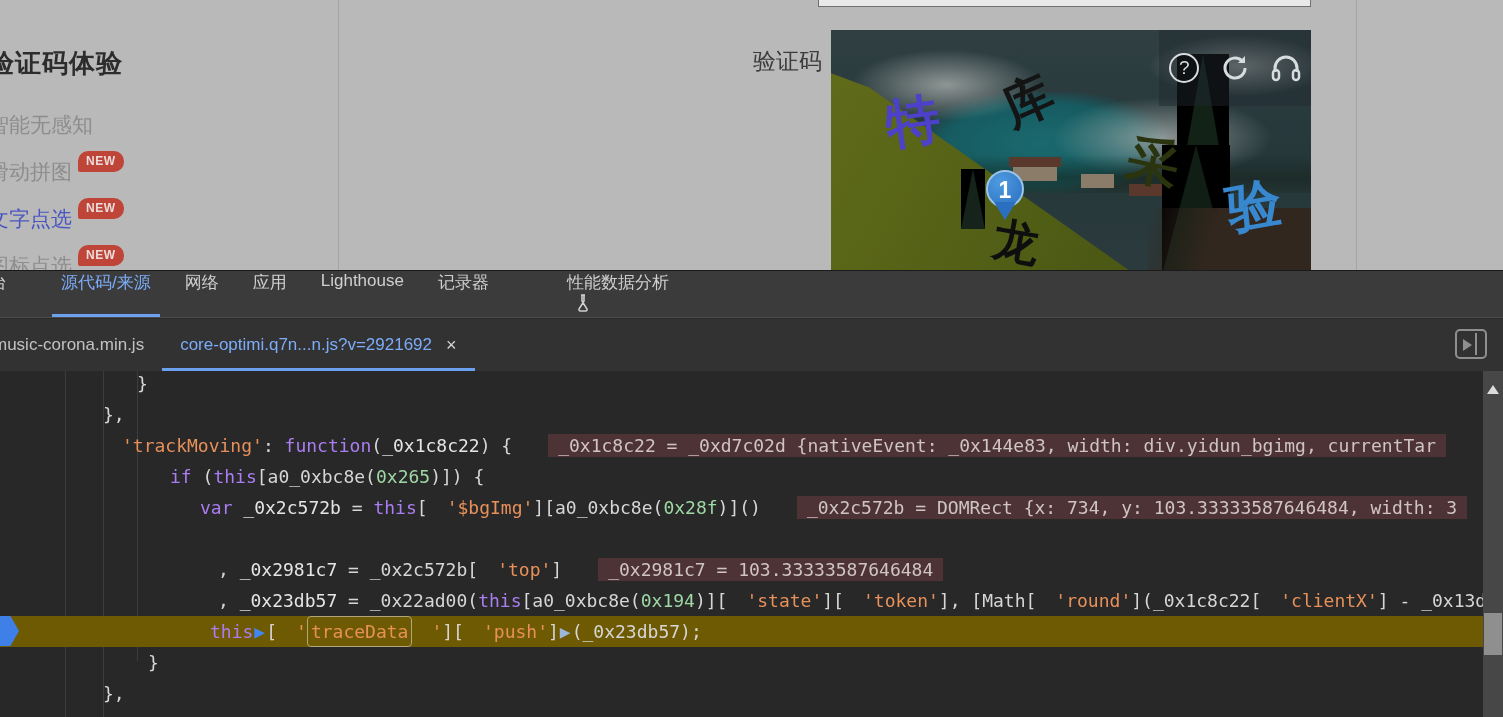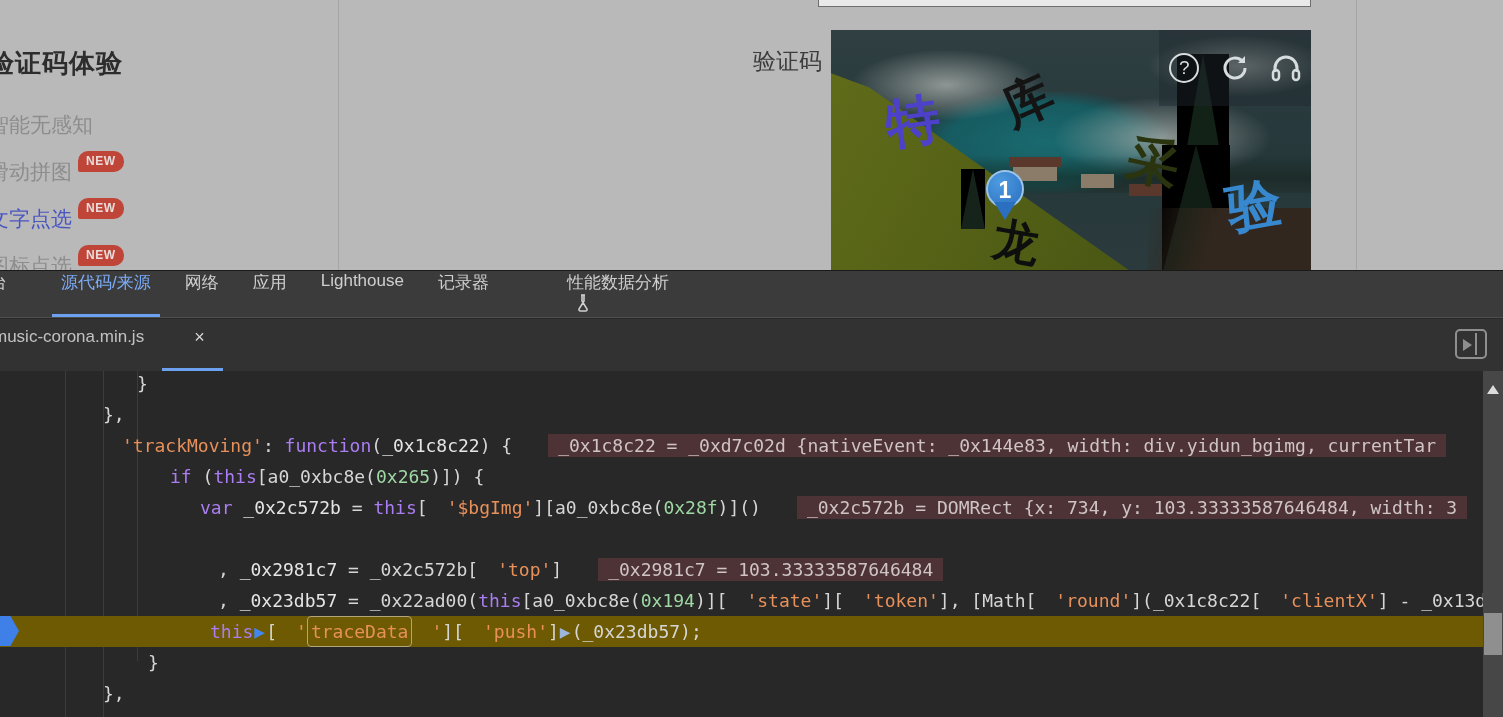--- a/index.html
+++ b/index.html
@@ -44,21 +44,21 @@
   .panelbar { position:absolute; left:0; top:0; width:100%; height:47px; background:#3b3b3b; border-bottom:1px solid #4e4e4e; display:flex; align-items:stretch; }
   .ptab { position:relative; display:flex; align-items:flex-start; padding:0 17px; font-size:17px; color:#cfcfcf; white-space:nowrap; cursor:default; }
   .ptab.clip { width:44px; overflow:hidden; padding:0; }
   .ptab.clip .t { margin-left:-44px; padding:0; }
   .ptab.sel { color:#7cacf8; }
   .ptab.sel::after { content:""; position:absolute; left:8px; right:8px; bottom:0; height:3px; background:#6ca1f0; }
   .ptab.gap { margin-left:44px;flex-direction:column; }
   .beaker { margin-left:8px; }
 
   .filebar { position:absolute; left:0; top:48px; width:100%; height:52px; background:#323232; display:flex; align-items:stretch; }
-  .ftab { position:relative; display:flex; align-items:flex-start; padding:8px 18px; font-size:17px; color:#c2c2c2; white-space:nowrap; }
+  .ftab { position:relative; display:flex; align-items:center; padding:0 18px; font-size:17px; color:#c2c2c2; white-space:nowrap; }
   .ftab.clip { overflow:hidden; padding-left:0; }
   .ftab.clip .t { margin-left:-7px; }
   .ftab.sel { color:#7cacf8; }
   .ftab.sel::after { content:""; position:absolute; left:0; right:0; bottom:0; height:3px; background:#6ca1f0; }
   .ftab .x { margin-left:14px; color:#d6d6d6; font-size:18px; }
   .panel-toggle { position:absolute; right:16px; top:10px; width:32px; height:30px; border:2px solid #8f8f8f; border-radius:5px; }
   .panel-toggle .tri { position:absolute; left:6px; top:8px; width:0; height:0; border:6px solid transparent; border-left:9px solid #8f8f8f; }
   .panel-toggle .bar { position:absolute; right:3px; top:2px; bottom:2px; width:7px; border-left:2px solid #8f8f8f; background:transparent; }
 
   .code { position:absolute; left:0; top:100px; width:1483px; height:347px; background:#282828; overflow:hidden;
@@ -185,20 +185,21 @@
         </svg>
       </div>
     </div>
 
   <div class="filebar">
     <div id="file-tabs" style="display:flex">
         <div class="ftab clip">
           <span class="t">music-corona.min.js</span>
         </div>
         <div class="ftab sel">
+          <span class="t">core-optimi.q7n...n.js?v=2921692</span>
           <span class="x">×</span>
         </div>
       </div>
     <div class="panel-toggle">
       <div class="tri"></div>
         <div class="bar"></div>
     </div>
   </div>
 
   <div class="code" id="code-area">

